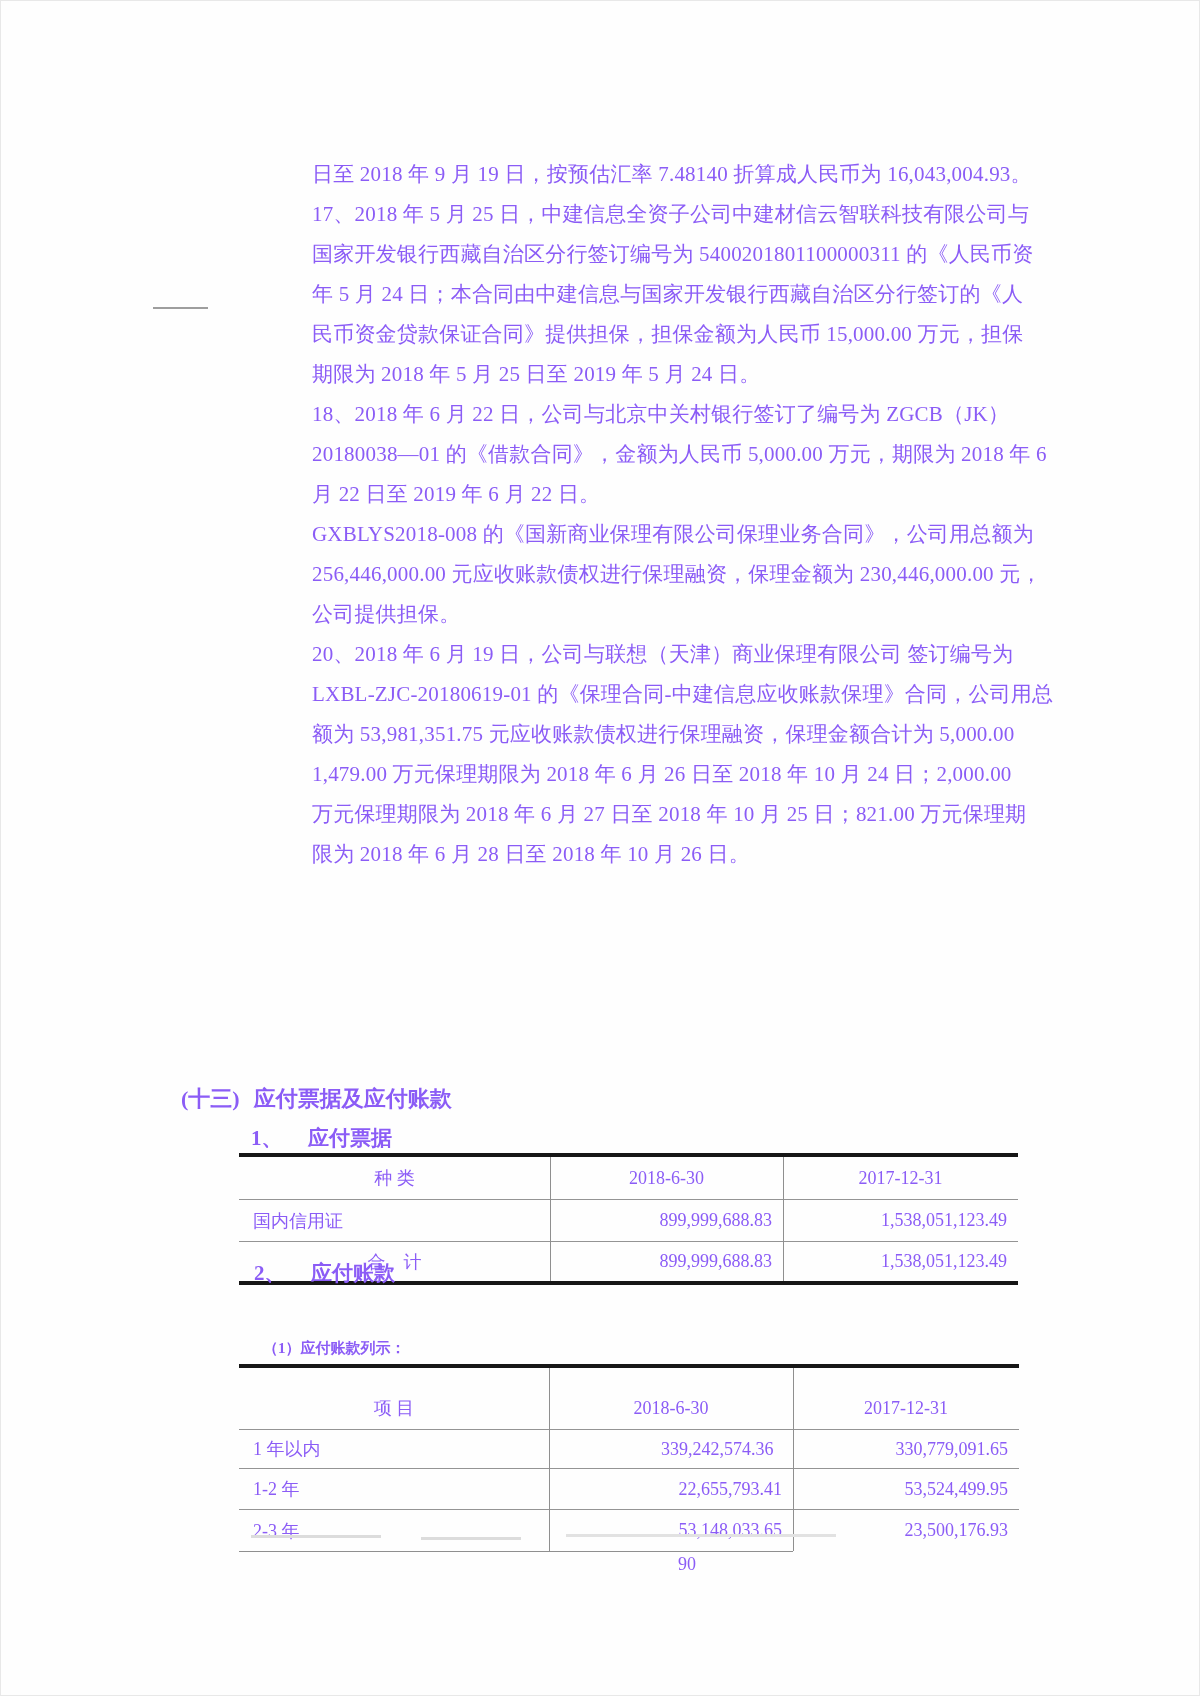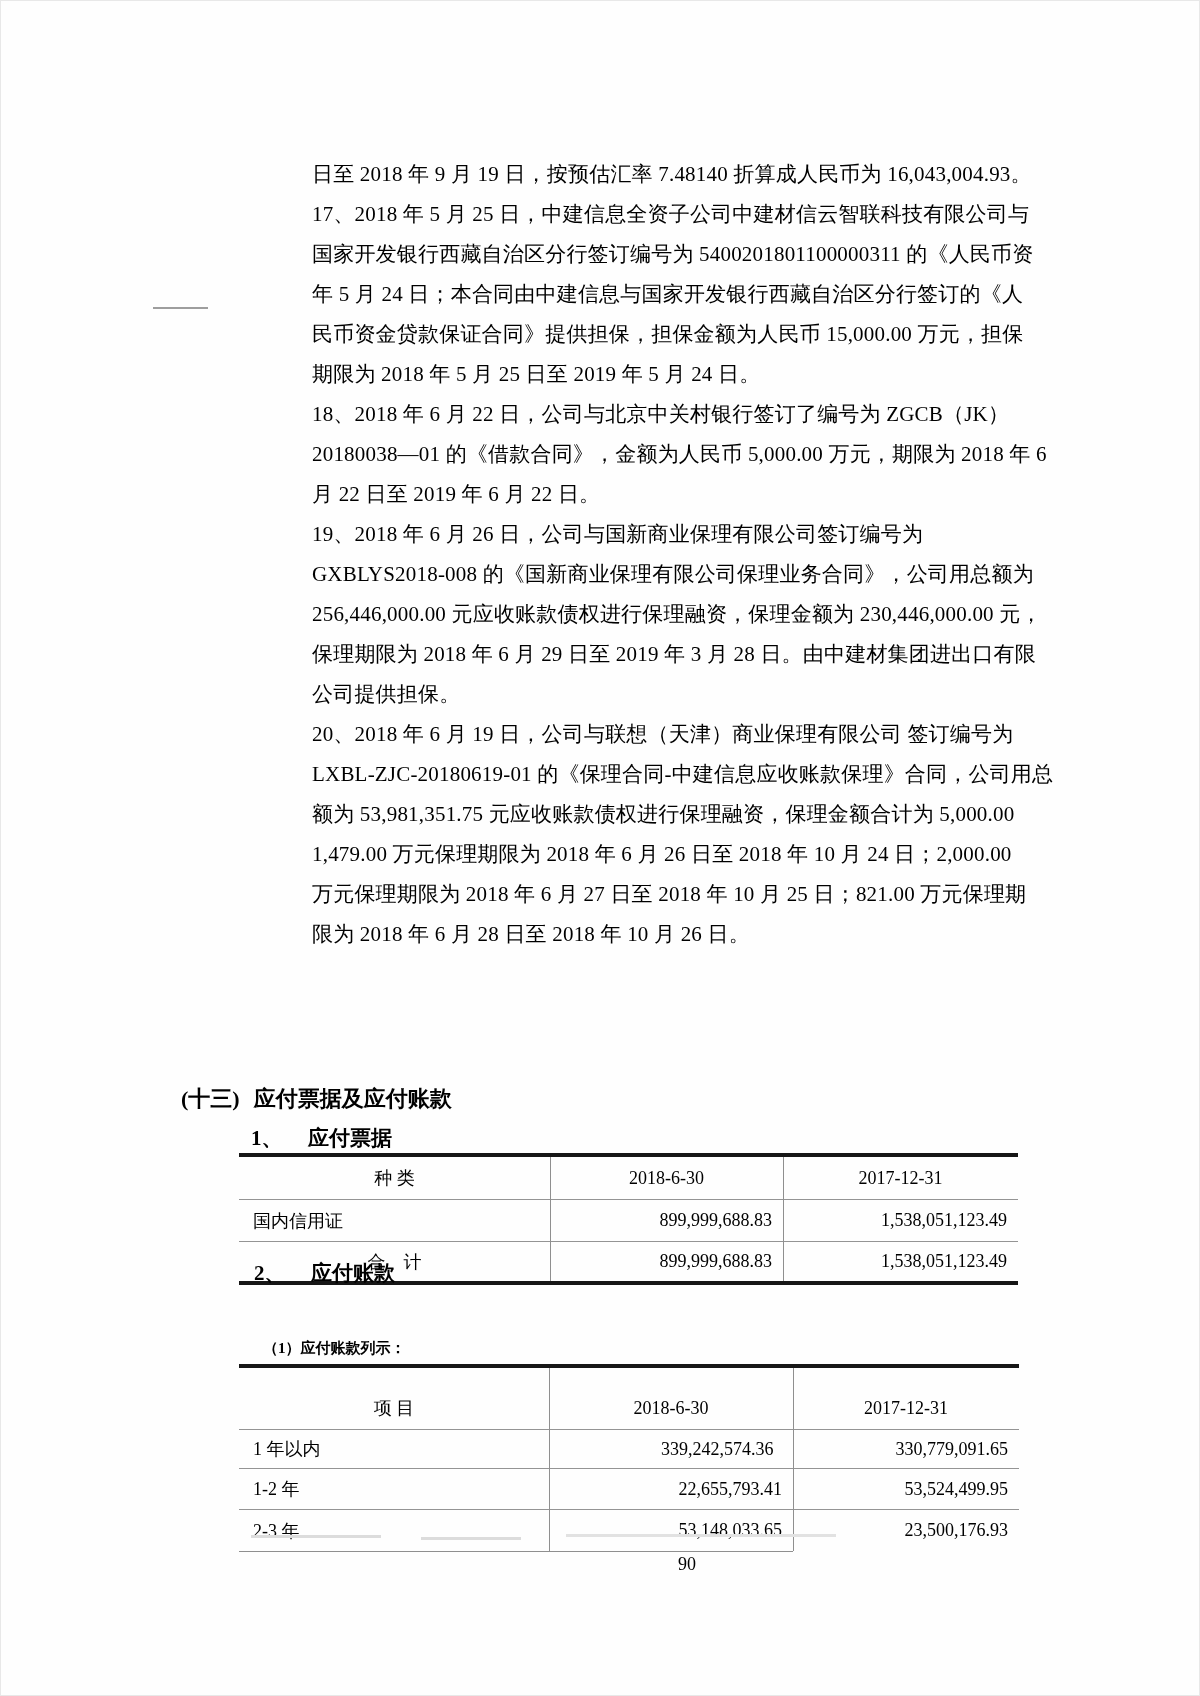--- a/index.html
+++ b/index.html
@@ -1,20 +1,20 @@
 <!DOCTYPE html>
 <html><head>
 <meta charset="utf-8">
 <style>
   html,body{margin:0;padding:0;background:#888;}
   .page{
     position:relative; width:1200px; height:1696px; margin:0 auto;
     background:#fefefe; border:1px solid #e8e8e8; box-sizing:border-box;
     font-family:"Liberation Serif","DejaVu Serif",serif;
-    color:#000000; overflow:hidden;
+    color:#8b5cf6; overflow:hidden;
   }
   
   .bodytext{position:absolute; left:311px; top:153px; width:712px;}
   .bodyline{height:40px; line-height:40px; font-size:21px; white-space:nowrap; letter-spacing:0.2px;}
   
   .h-section{position:absolute; left:180px; top:1078px; height:40px; line-height:40px;
     font-size:22px; font-weight:bold; white-space:nowrap;}
   .h-section .sp{display:inline-block; width:14px;}
   .h-sub{position:absolute; height:40px; line-height:40px; font-size:21px; font-weight:bold; white-space:nowrap;}
   .h-sub .num{display:inline-block; width:57px;}
@@ -61,24 +61,22 @@
   <div class="bodytext">
       <div class="bodyline">日至 2018 年 9 月 19 日，按预估汇率 7.48140 折算成人民币为 16,043,004.93。</div>
       <div class="bodyline">17、2018 年 5 月 25 日，中建信息全资子公司中建材信云智联科技有限公司与</div>
       <div class="bodyline">国家开发银行西藏自治区分行签订编号为 5400201801100000311 的《人民币资</div>
       <div class="bodyline">年 5 月 24 日；本合同由中建信息与国家开发银行西藏自治区分行签订的《人</div>
       <div class="bodyline">民币资金贷款保证合同》提供担保，担保金额为人民币 15,000.00 万元，担保</div>
       <div class="bodyline">期限为 2018 年 5 月 25 日至 2019 年 5 月 24 日。</div>
       <div class="bodyline">18、2018 年 6 月 22 日，公司与北京中关村银行签订了编号为 ZGCB（JK）</div>
       <div class="bodyline">20180038—01 的《借款合同》，金额为人民币 5,000.00 万元，期限为 2018 年 6</div>
       <div class="bodyline">月 22 日至 2019 年 6 月 22 日。</div>
-      <div class="bodyline">19、2018 年 6 月 26 日，公司与国新商业保理有限公司签订编号为</div>
       <div class="bodyline">GXBLYS2018-008 的《国新商业保理有限公司保理业务合同》，公司用总额为</div>
       <div class="bodyline">256,446,000.00 元应收账款债权进行保理融资，保理金额为 230,446,000.00 元，</div>
-      <div class="bodyline">保理期限为 2018 年 6 月 29 日至 2019 年 3 月 28 日。由中建材集团进出口有限</div>
       <div class="bodyline">公司提供担保。</div>
       <div class="bodyline">20、2018 年 6 月 19 日，公司与联想（天津）商业保理有限公司 签订编号为</div>
       <div class="bodyline">LXBL-ZJC-20180619-01 的《保理合同-中建信息应收账款保理》合同，公司用总</div>
       <div class="bodyline">额为 53,981,351.75 元应收账款债权进行保理融资，保理金额合计为 5,000.00</div>
       <div class="bodyline">1,479.00 万元保理期限为 2018 年 6 月 26 日至 2018 年 10 月 24 日；2,000.00</div>
       <div class="bodyline">万元保理期限为 2018 年 6 月 27 日至 2018 年 10 月 25 日；821.00 万元保理期</div>
       <div class="bodyline">限为 2018 年 6 月 28 日至 2018 年 10 月 26 日。</div>
     </div>
 
   <div class="h-section"><span>(十三)</span><span class="sp"></span><span>应付票据及应付账款</span></div>

